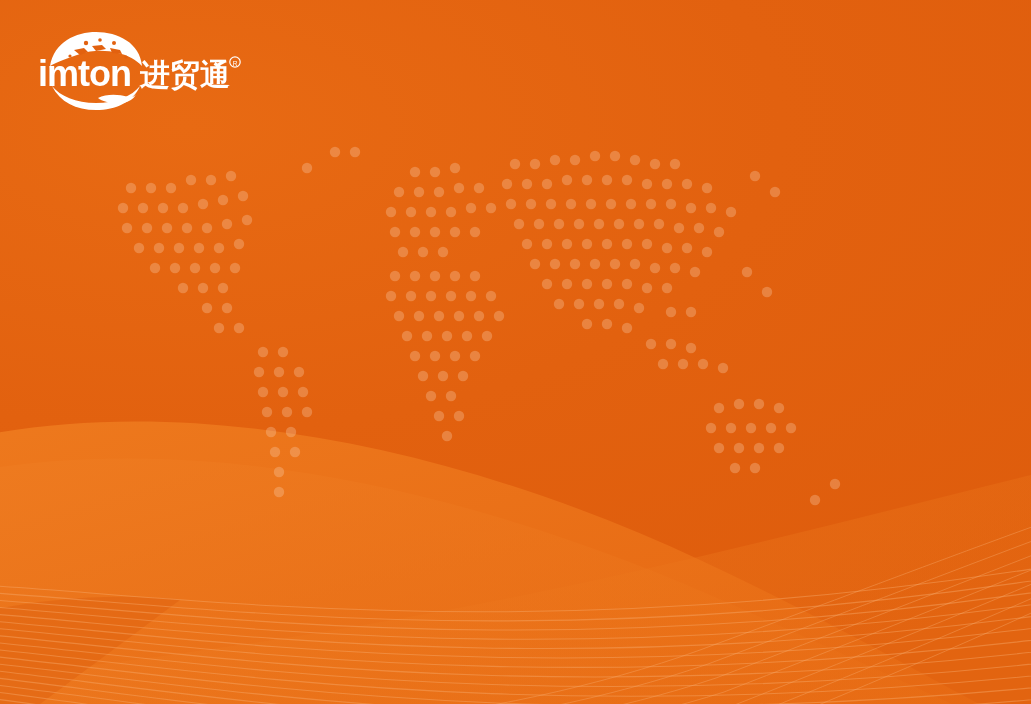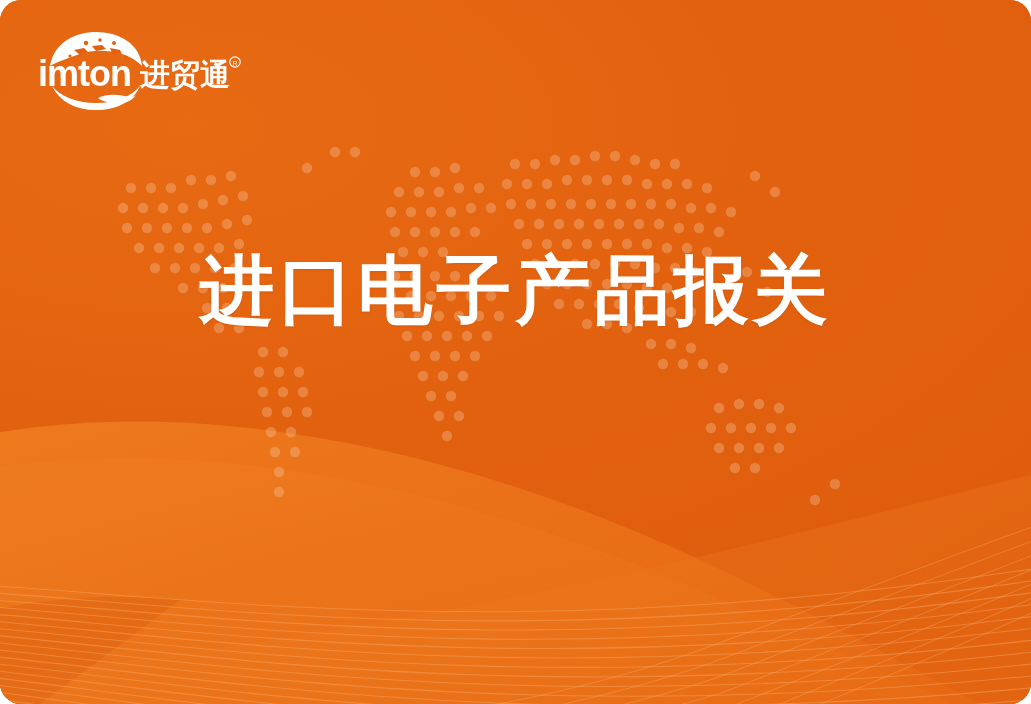--- a/index.html
+++ b/index.html
@@ -12,21 +12,20 @@
     font-family: "Liberation Sans", "DejaVu Sans", sans-serif;
   }
 
   .banner {
     position: relative;
     width: 1031px;
     height: 704px;
     overflow: hidden;
     background: #E2610F;
     isolation: isolate;
-    border-radius: 21px;
   }
 
   
   .bg-base {
     position: absolute;
     inset: 0;
     background:
       radial-gradient(120% 90% at 18% 18%, #E86A13 0%, #E2610F 48%, #DE5C0C 100%);
   }
 
@@ -442,16 +441,15 @@
       </g>
 
       <g>
         <circle cx="199" cy="38" r="5.2" fill="none" stroke="#FFFFFF" stroke-width="1.2"></circle>
         <text x="199" y="41.5" text-anchor="middle" fill="#FFFFFF" font-family="'Liberation Sans','DejaVu Sans',sans-serif" font-size="6.5">R</text>
       </g>
     </svg>
   </div>
 
   <div class="title-block">
-    <div class="title-line line1">进口电子产品报关</div>
   </div>
 
 </div>
 
 </body></html>

